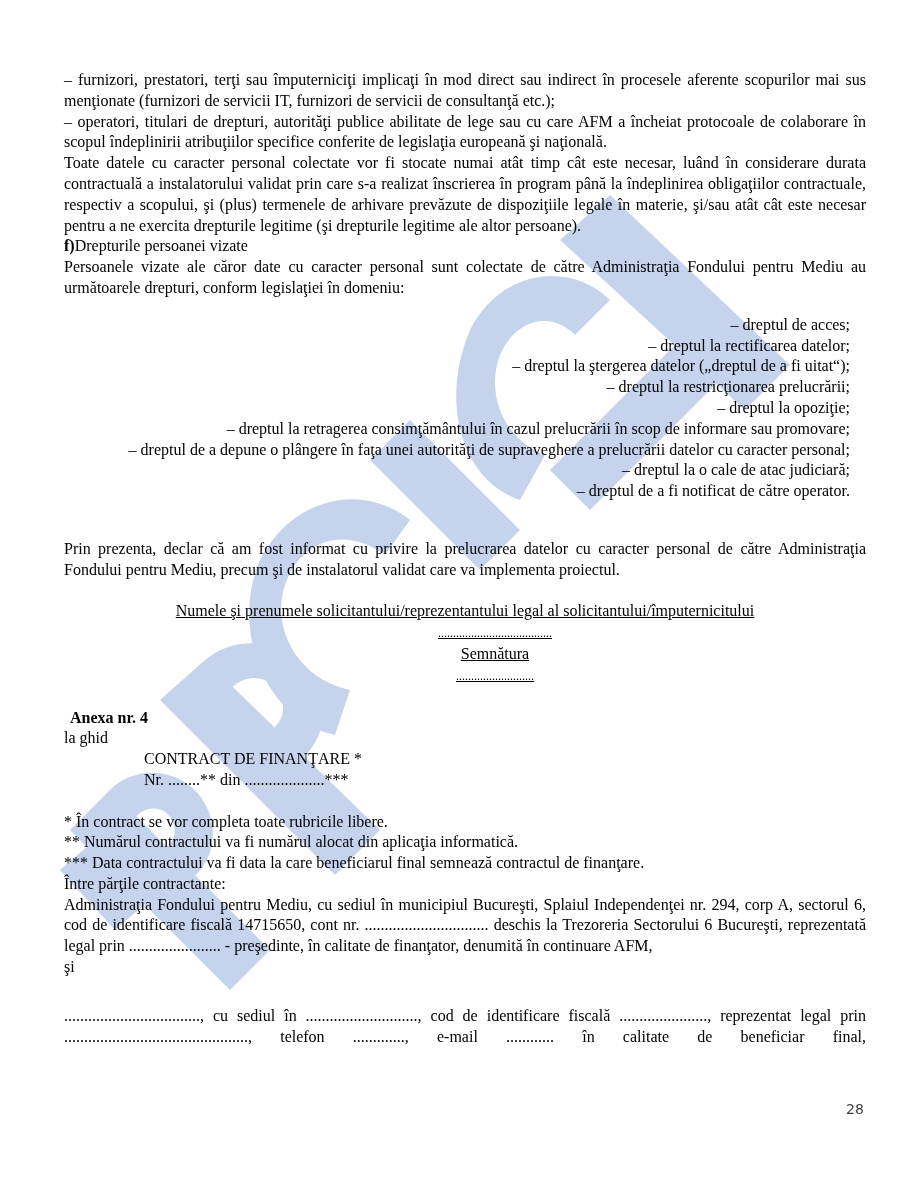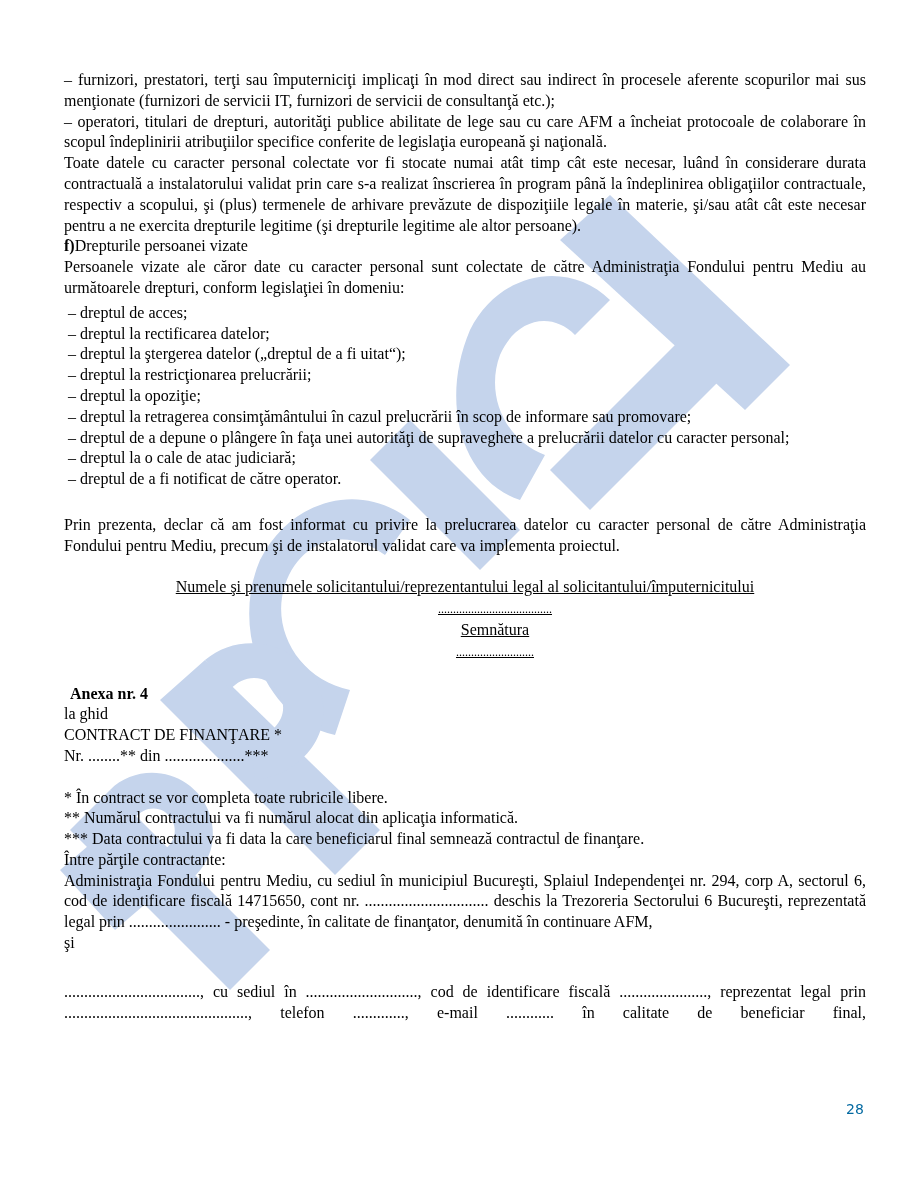--- a/index.html
+++ b/index.html
@@ -5,23 +5,23 @@
   html, body { margin: 0; padding: 0; background: #ffffff; }
   body { width: 919px; height: 1189px; position: relative; overflow: hidden; font-family: "Liberation Serif", serif; color: #000; }
   .watermark { position: absolute; left: 0; top: 0; width: 919px; height: 1189px; z-index: 0; pointer-events: none; }
   .page { position: absolute; left: 64px; top: 70px; width: 802px; z-index: 1; font-size: 16px; line-height: 20.8px; }
   .p { margin: 0; text-align: justify; text-align-last: left; }
   .b { font-weight: bold; }
   .center { text-align: center; text-align-last: center; text-decoration: underline; }
   .gap { height: 20.8px; }
   .anexa-title { font-weight: bold; padding-left: 6px; }
   .anexa-sub { padding-left: 0; }
-  .contract-title { text-align: center; }
-  .page-number { position: absolute; left: 846px; top: 1101px; font-family: "DejaVu Sans", sans-serif; font-size: 14px; color: #0369a1; z-index: 1; }
-  ul.rights { list-style: none; padding: 0; margin: 4px; }
+  .contract-title { text-align: center; margin-left: 80px; }
+  .page-number { position: absolute; left: 846px; top: 1101px; font-family: "DejaVu Sans", sans-serif; font-size: 14px; color: #404040; z-index: 1; }
+  ul.rights { list-style: none; padding: 0; margin: 16px; text-align: right; }
   ul.rights li { margin: 0; }
   .sig { text-align: center; margin-left: 60px; }
 </style>
 </head>
 <body>
 
 <svg class="watermark" viewBox="0 0 919 1189" xmlns="http://www.w3.org/2000/svg">
   <g fill="#c5d4ec" stroke="none">
 
     <polygon points="560,240 610,195 790,365 745,410"></polygon>

